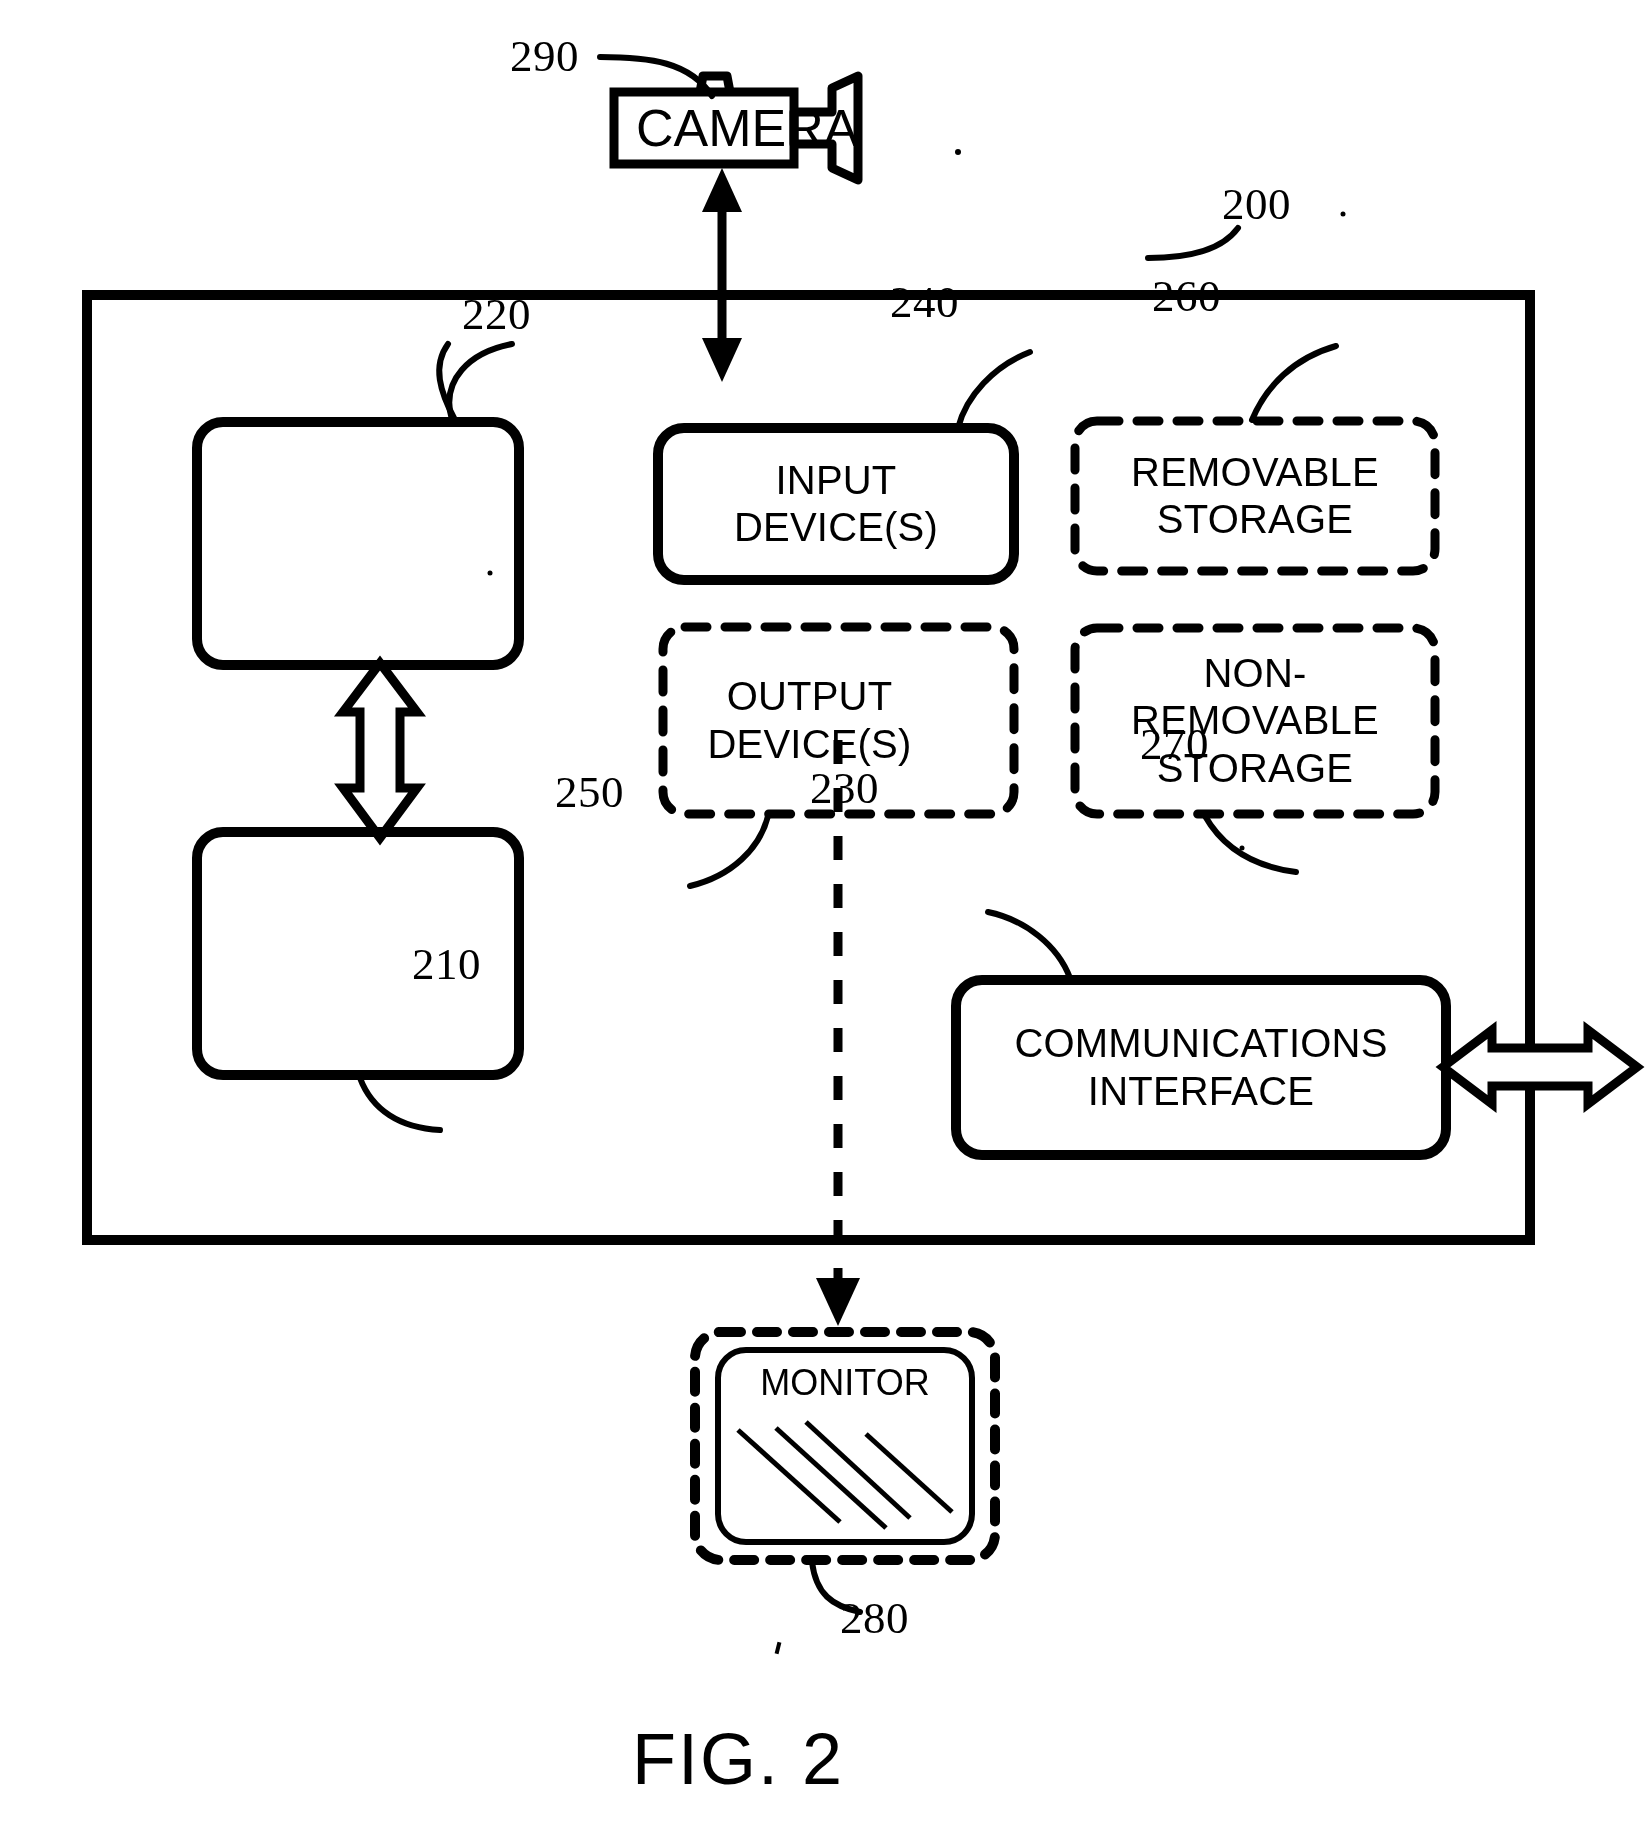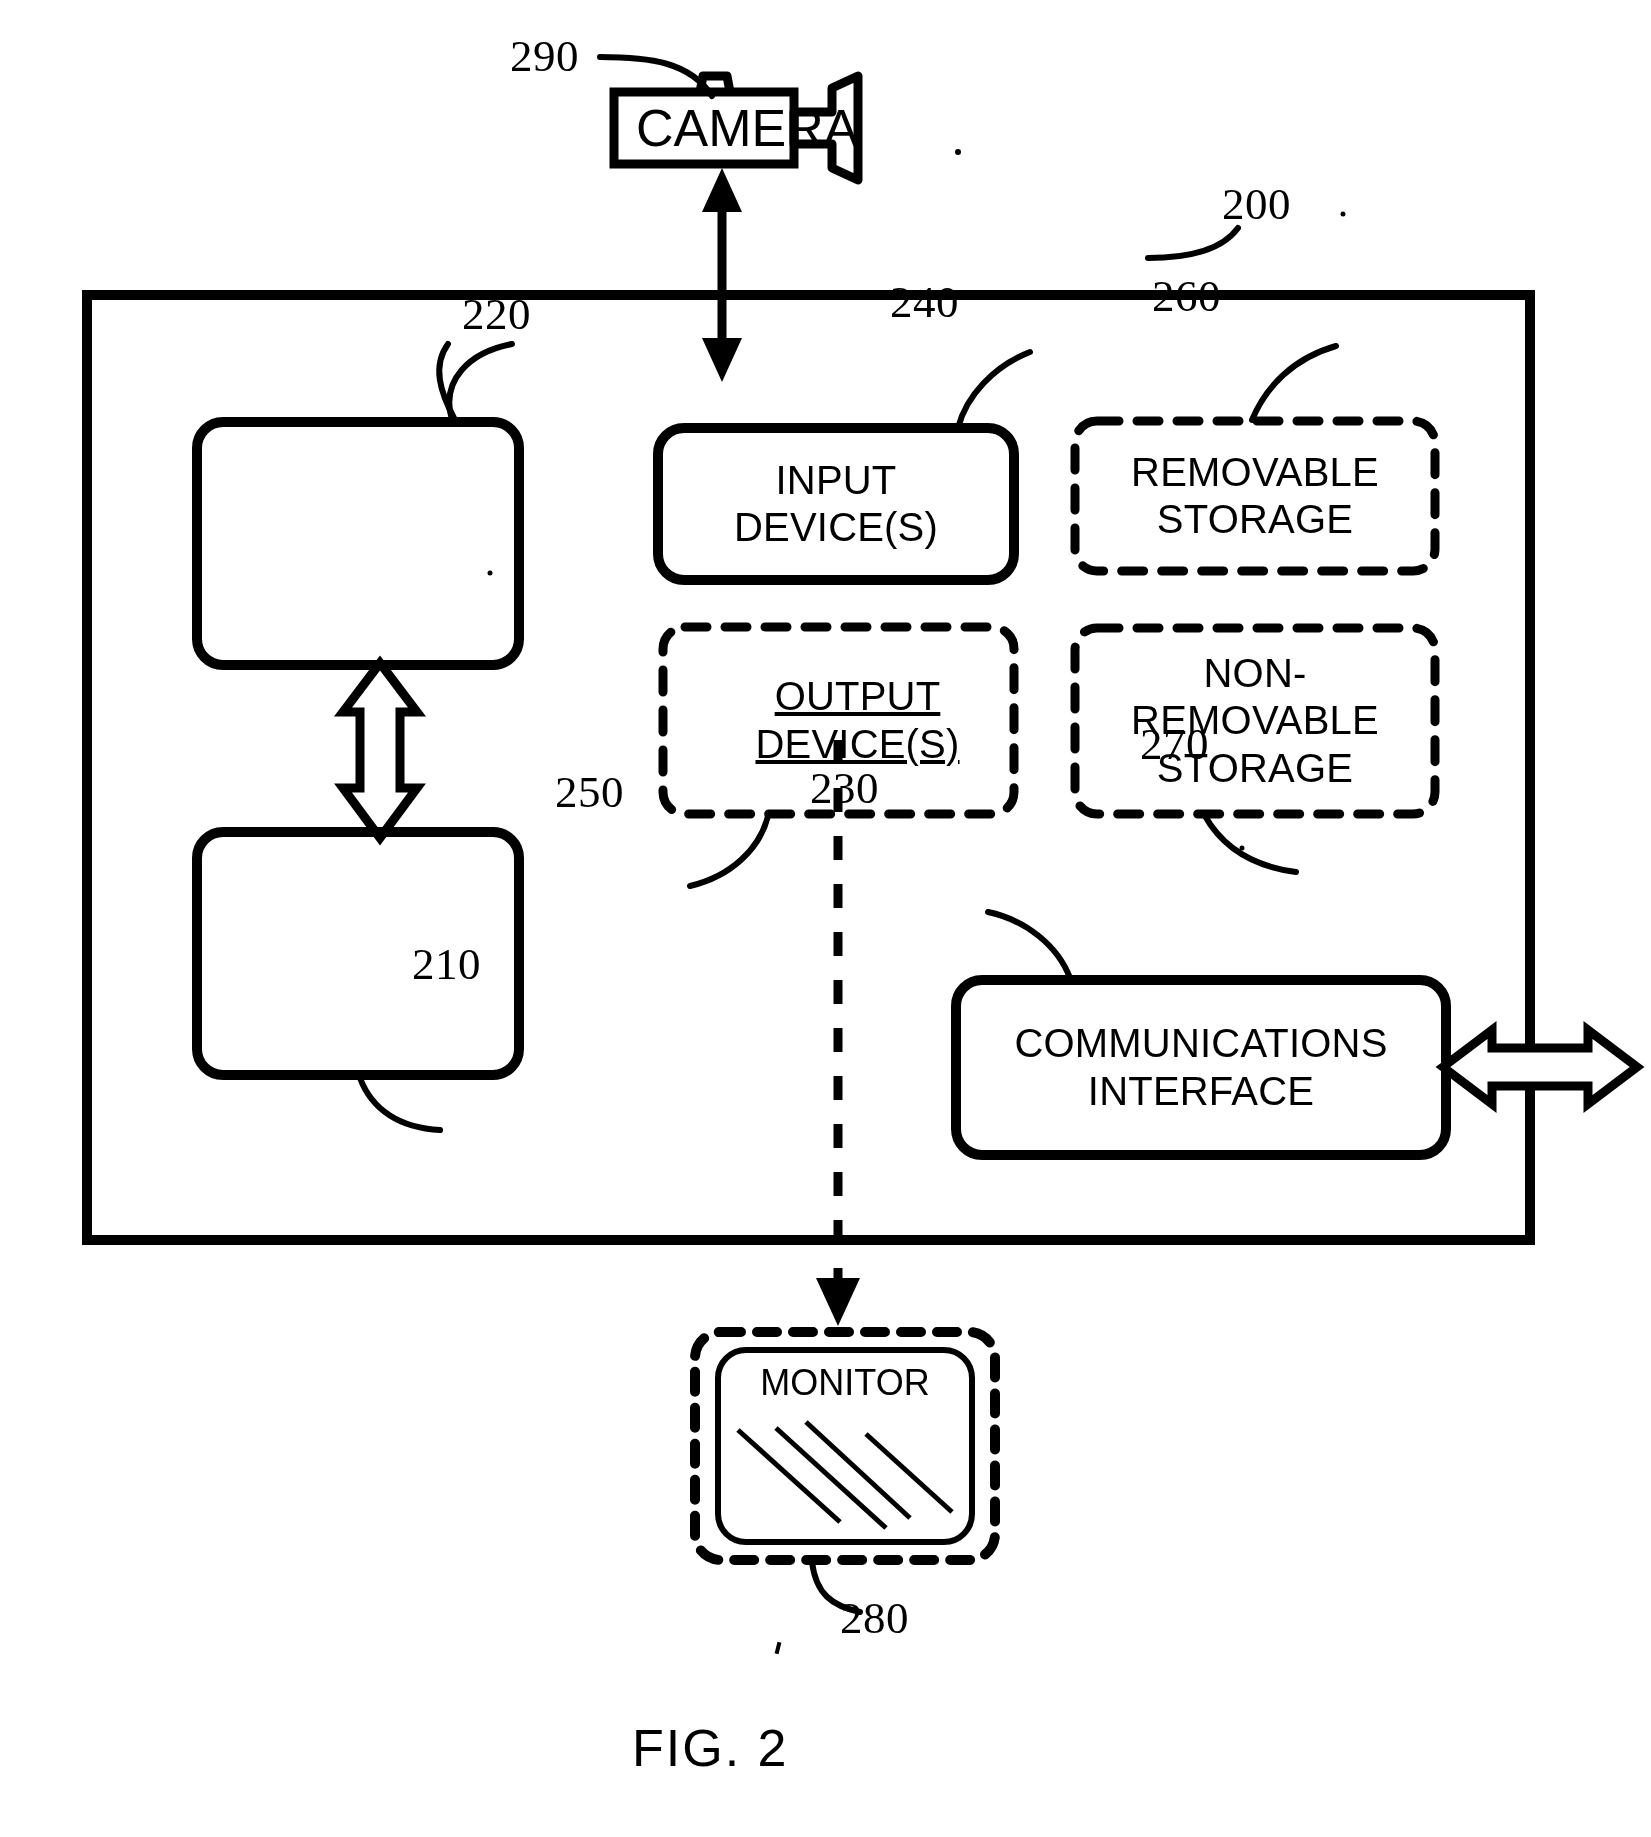--- a/index.html
+++ b/index.html
@@ -44,21 +44,21 @@
     position: absolute;
     font-family: Liberation Serif, serif;
     font-size: 45px;
     color: #000;
     letter-spacing: 0.5px;
     white-space: nowrap;
   }
   .fig-caption {
     position: absolute;
     font-family: "Liberation Sans", sans-serif;
-    font-size: 52px;
+    font-size: 72px;
     letter-spacing: 2px;
     color: #000;
     white-space: nowrap;
   }
   .camera-label {
     position: absolute;
     font-family: Liberation Sans, sans-serif;
     font-size: 52px;
     color: #000;
     white-space: nowrap;
@@ -178,21 +178,21 @@
   <div class="ref-num" style="left:1222px; top:178px;">200</div>
 
   <div class="ref-num" style="left:462px; top:288px;">220</div>
 
   <div class="ref-num" style="left:412px; top:938px;">210</div>
 
   <div class="blk-label" style="left:658px; top:428px; width:356px; height:152px;">INPUT
 DEVICE(S)</div>
   <div class="ref-num" style="left:890px; top:276px;">240</div>
 
-  <div class="blk-label" style="left:682px; top:627px; width:351px; height:187px;text-decoration:underline;">OUTPUT
+  <div class="blk-label" style="left:634px; top:627px; width:351px; height:187px;">OUTPUT
 DEVICE(S)</div>
   <div class="ref-num" style="left:555px; top:766px;">250</div>
 
   <div class="blk-label" style="left:1075px; top:421px; width:360px; height:150px;">REMOVABLE
 STORAGE</div>
   <div class="ref-num" style="left:1152px; top:270px;">260</div>
 
   <div class="blk-label" style="left:1075px; top:628px; width:360px; height:186px;">NON-
 REMOVABLE
 STORAGE</div>

